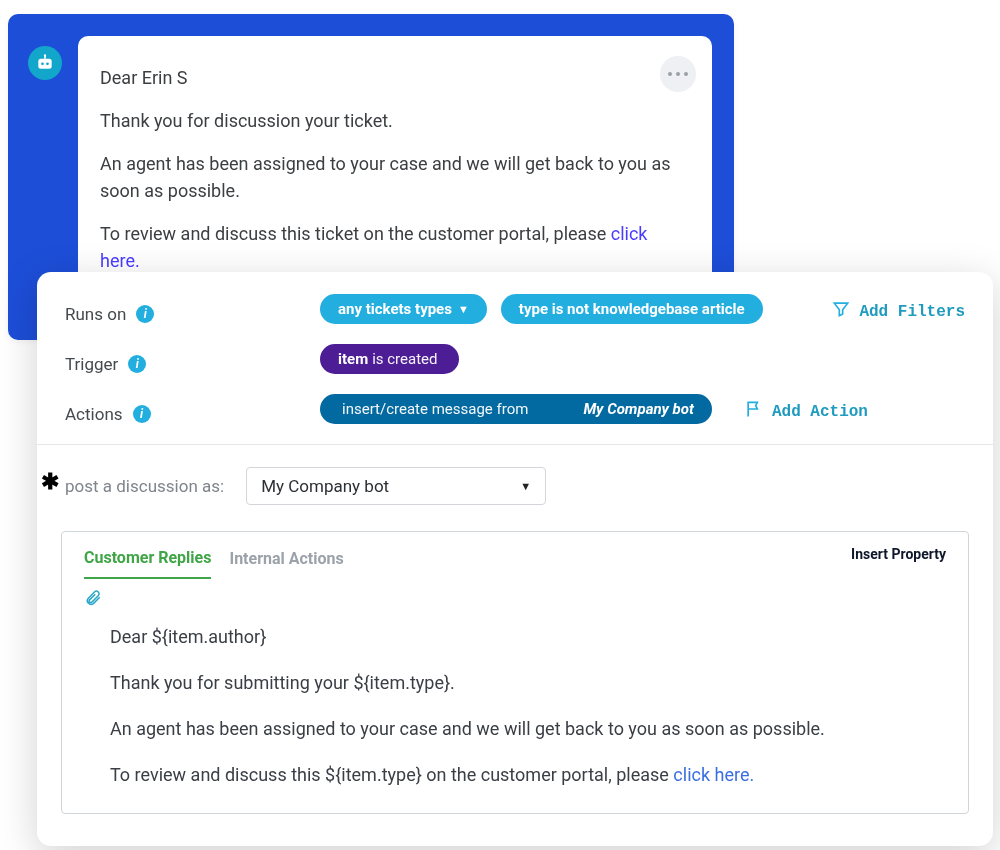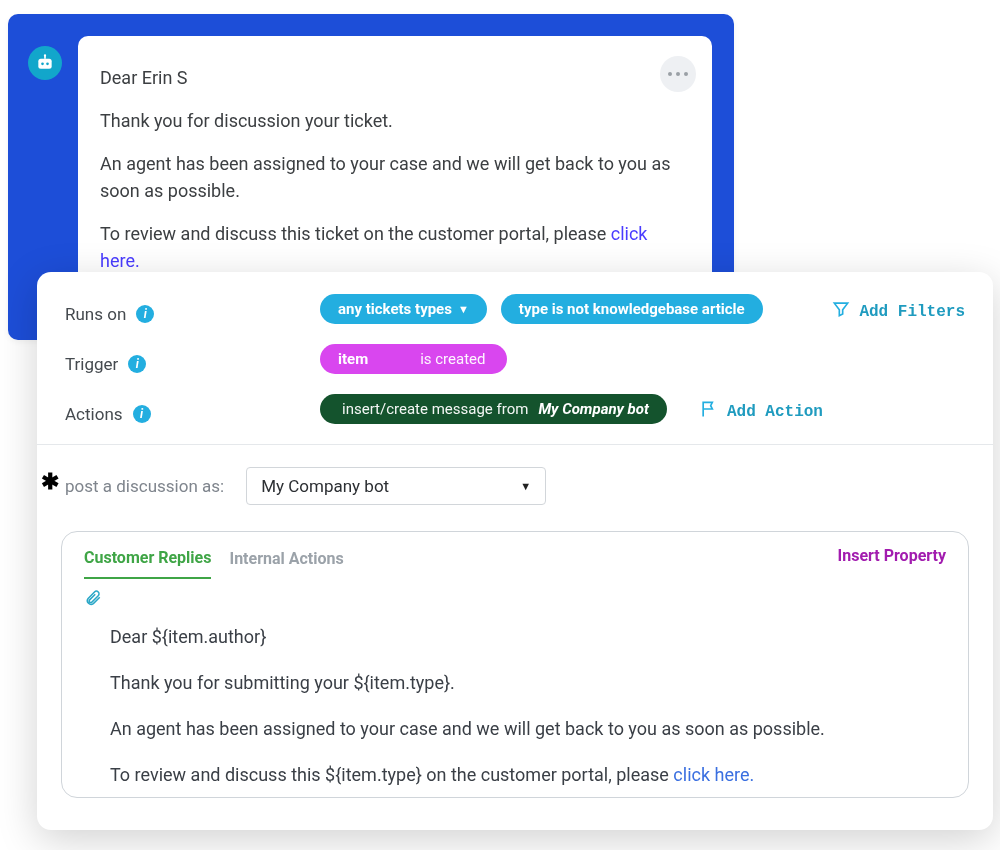--- a/index.html
+++ b/index.html
@@ -99,22 +99,22 @@
     padding: 6px 18px;
     font-size: 15px;
     font-weight: 700;
     color: #fff;
     margin-right: 14px;
     cursor: pointer;
   }
   .pill .sub { font-weight: 400; opacity: 0.95; margin: 0 4px; }
   .pill .caret { margin-left: 6px; font-size: 11px; }
   .pill-blue { background: #23aee0; }
-  .pill-orange { background: #d946ef; gap: 48px; }
-  .pill-green { background: #14532d; }
+  .pill-orange { background: #4c1d95; }
+  .pill-green { background: #0369a1; gap: 45px; }
   .pill .emph { font-style: italic; font-weight: 700; margin-left: 6px; }
 
   .add-link {
     display: inline-flex;
     align-items: center;
     color: #1f9bbf;
     font-weight: 700;
     font-size: 16px;
     text-decoration: none;
     cursor: pointer;
@@ -157,22 +157,22 @@
     color: #2c2f33;
     display: flex;
     align-items: center;
     justify-content: space-between;
     cursor: pointer;
   }
   .select-box .arrow { font-size: 11px; color: #222; }
 
   .editor {
     border: 1px solid #d0d5da;
-    border-radius: 16px;
-    padding: 16px 22px 8px 22px;
+    border-radius: 4px;
+    padding: 16px 22px 24px 22px;
     margin: 2px -4px 32px -4px;
     position: relative;
   }
   .tabs {
     display: flex;
     align-items: center;
   }
   .tab {
     font-size: 16px;
     font-weight: 700;
@@ -182,22 +182,22 @@
     color: #9ba2a9;
   }
   .tab.active {
     color: #3fa546;
     border-bottom: 2px solid #3fa546;
   }
   .insert-prop {
     position: absolute;
     right: 22px;
     top: 14px;
-    color: #a21caf;
-    font-size: 16px;
+    color: #0f172a;
+    font-size: 14px;
     font-weight: 700;
     cursor: pointer;
   }
   .attach {
     display: inline-block;
     margin-top: 10px;
     margin-bottom: 12px;
     cursor: pointer;
   }
   .attach svg { width: 18px; height: 18px; stroke: #2aa7c7; fill:none; stroke-width:2; }

